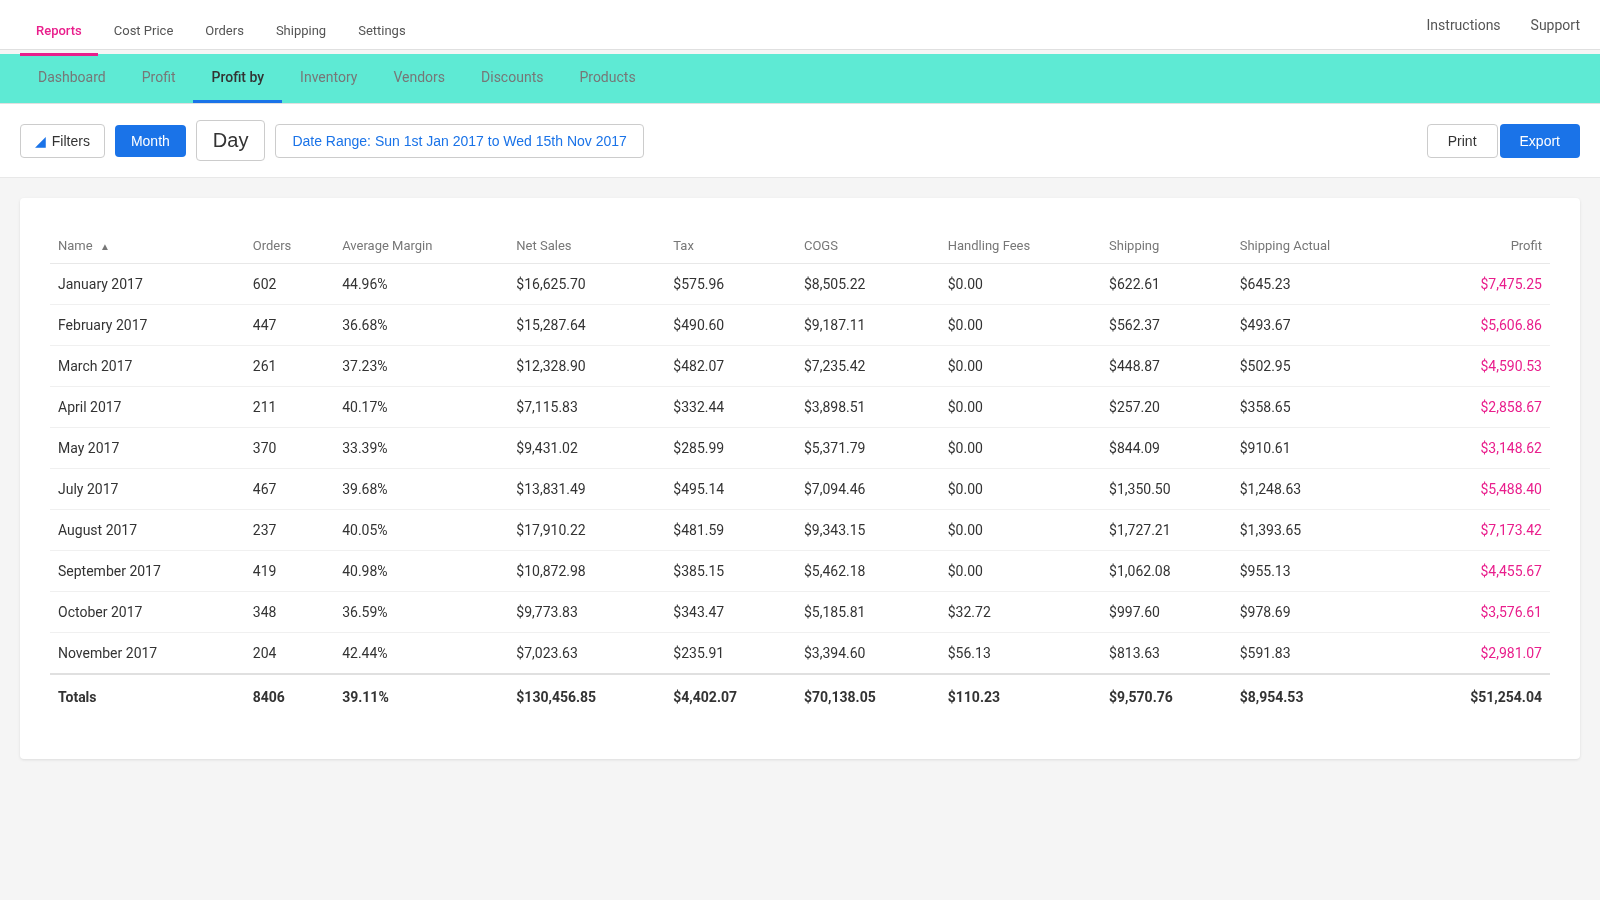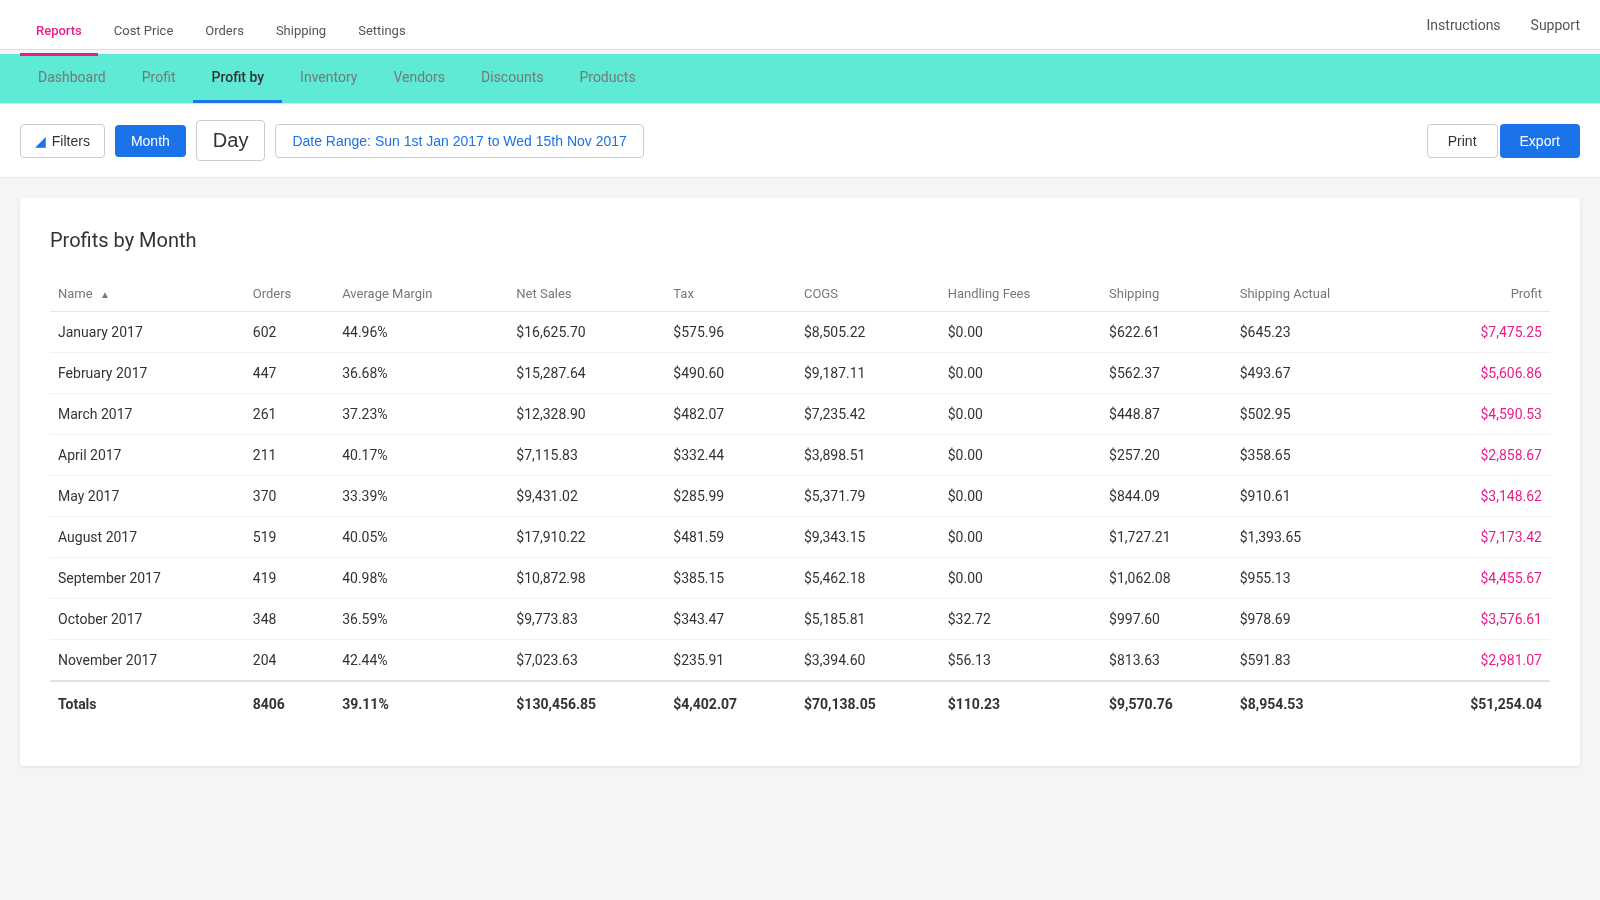--- a/index.html
+++ b/index.html
@@ -213,21 +213,20 @@
   <button class="btn-month">Month</button>
   <button class="btn-day">Day</button>
   <button class="date-range-btn">Date Range: Sun 1st Jan 2017 to Wed 15th Nov 2017</button>
   <div class="toolbar-right">
     <button class="btn-print">Print</button>
     <button class="btn-export">Export</button>
   </div>
 </div>
 
 <div class="table-container">
-  <h2 class="table-title">Profits by Month</h2>
   <table>
     <thead>
       <tr>
         <th class="sortable">
           <span>Name</span>
           <span class="sort-arrow">▲</span>
         </th>
         <th>Orders</th>
         <th>Average Margin</th>
         <th>Net Sales</th>
@@ -295,22 +294,34 @@
       <td>33.39%</td>
       <td>$9,431.02</td>
       <td>$285.99</td>
       <td>$5,371.79</td>
       <td>$0.00</td>
       <td>$844.09</td>
       <td>$910.61</td>
       <td class="profit">$3,148.62</td>
     </tr>
         <tr>
+      <td>July 2017</td>
+      <td>467</td>
+      <td>39.68%</td>
+      <td>$13,831.49</td>
+      <td>$495.14</td>
+      <td>$7,094.46</td>
+      <td>$0.00</td>
+      <td>$1,350.50</td>
+      <td>$1,248.63</td>
+      <td class="profit">$5,488.40</td>
+    </tr>
+        <tr>
       <td>August 2017</td>
-      <td>519</td>
+      <td>237</td>
       <td>40.05%</td>
       <td>$17,910.22</td>
       <td>$481.59</td>
       <td>$9,343.15</td>
       <td>$0.00</td>
       <td>$1,727.21</td>
       <td>$1,393.65</td>
       <td class="profit">$7,173.42</td>
     </tr>
         <tr>

